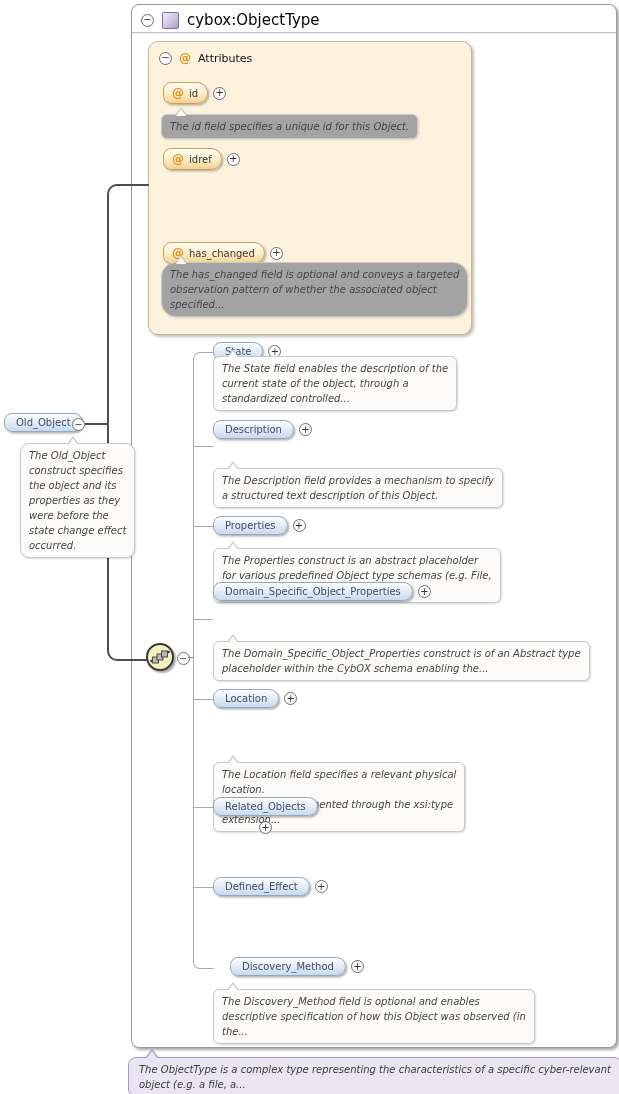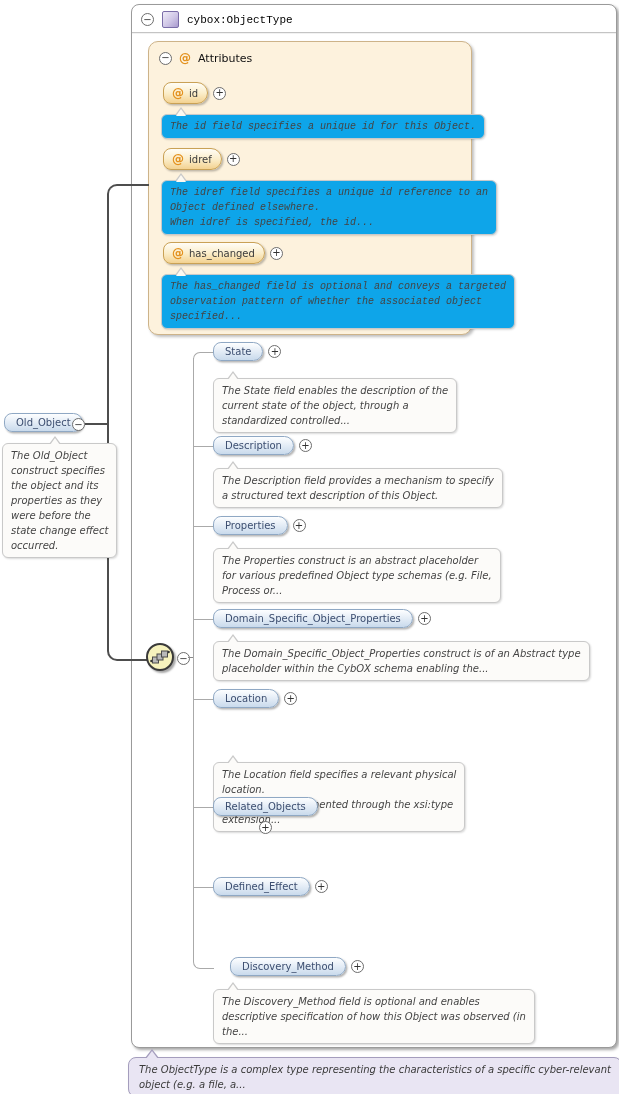--- a/index.html
+++ b/index.html
@@ -4,21 +4,21 @@
 <style>
   html,body{margin:0;padding:0;background:#fff;}
   .canvas{position:relative;width:619px;height:1094px;background:#fff;
           font-family:"DejaVu Sans","Liberation Sans",sans-serif;font-size:10px;color:#222;overflow:hidden;}
 
   
   .main-box{position:absolute;left:131px;top:4px;width:484px;height:1042px;background:#fff;
             border:1px solid #9a9a9a;border-radius:8px;box-shadow:2px 2px 3px rgba(0,0,0,.35);}
   .main-header{position:absolute;left:9px;top:6px;display:flex;align-items:center;gap:8px;}
   .header-sep{position:absolute;left:0;right:0;top:27px;border-top:1px solid #c4c4c4;border-bottom:1px solid #f2f2f2;}
-  .main-title{font-size:11px;color:#000;font-family:Liberation Mono, monospace;}
+  .main-title{font-size:15px;color:#000;}
 
   
   .circle-btn{display:inline-flex;width:13px;height:13px;border:1px solid #6d6d6d;border-radius:50%;
               background:#fff;align-items:center;justify-content:center;font-size:10px;line-height:1;
               color:#333;flex:0 0 auto;box-sizing:border-box;}
 
   
   .ctype-sq{display:inline-block;width:15px;height:15px;border:1px solid #7a6da8;border-radius:2px;
             background:linear-gradient(135deg,#efecf8 0%,#cfc6e6 55%,#a99bce 100%);}
 
@@ -44,21 +44,21 @@
            box-shadow:1.5px 1.5px 2px rgba(0,0,0,.3);font-size:10px;color:#3c4e70;}
 
   
   .ann{position:absolute;display:inline-block;background:#fcfbf9;border:1px solid #c9c9c9;border-radius:6px;
        padding:4px 8px;font-style:italic;color:#444;white-space:pre;line-height:15px;
        box-shadow:1px 1px 2px rgba(0,0,0,.15);}
   .ann:before{content:"";position:absolute;top:-8px;left:13px;border-left:6px solid transparent;
               border-right:6px solid transparent;border-bottom:8px solid #c9c9c9;}
   .ann:after{content:"";position:absolute;top:-6px;left:14px;border-left:5px solid transparent;
              border-right:5px solid transparent;border-bottom:7px solid #fcfbf9;}
-  .ann.cream{background:#0ea5e9;font-family:Liberation Mono, monospace;}
+  .ann.cream{background:#a3a3a3;}
   .ann.cream:after{border-bottom-color:#fdf9f1;}
   .ann.old:before{left:46px;} .ann.old:after{left:47px;}
   .footer-ann{position:absolute;left:128px;top:1057px;display:inline-block;background:#e9e5f3;
               border:1px solid #a49dbd;border-radius:8px;padding:4px 10px;font-style:italic;color:#3a3a3a;
               white-space:pre;line-height:15px;box-shadow:1px 1px 2px rgba(0,0,0,.2);}
   .footer-ann:before{content:"";position:absolute;top:-9px;left:16px;border-left:7px solid transparent;
               border-right:7px solid transparent;border-bottom:9px solid #a49dbd;}
   .footer-ann:after{content:"";position:absolute;top:-7px;left:17px;border-left:6px solid transparent;
               border-right:6px solid transparent;border-bottom:8px solid #e9e5f3;}
 
@@ -113,49 +113,46 @@
       </div>
       <div class="ann cream" style="left:12px;top:72px;">The id field specifies a unique id for this Object.</div>
 
       <div class="attr-node" style="left:14px;top:106px;">
         <span class="pill-attr">
           <span class="at-glyph">@</span>
           <span>idref</span>
         </span>
         <span class="circle-btn">+</span>
       </div>
-      <div class="ann cream" style="left:12px;top:138px;">The idref field specifies a unique id reference to an
-Object defined elsewhere.
-When idref is specified, the id...</div>
 
       <div class="attr-node" style="left:14px;top:200px;">
         <span class="pill-attr">
           <span class="at-glyph">@</span>
           <span>has_changed</span>
         </span>
         <span class="circle-btn">+</span>
       </div>
-      <div class="ann cream" style="left:12px;top:232px;">The has_changed field is optional and conveys a targeted
+      <div class="ann cream" style="left:12px;top:220px;border-radius:15px;">The has_changed field is optional and conveys a targeted
 observation pattern of whether the associated object
 specified...</div>
     </div>
   </div>
 
   <div class="ln thick-h-old"></div>
   <div class="ln thick-curve-top"></div>
   <div class="ln thick-v"></div>
   <div class="ln thick-curve-bot"></div>
 
   <div class="old-node">
     <span class="pill-el">
       <span>Old_Object</span>
     </span>
   </div>
   <span class="circle-btn minus-old">−</span>
-  <div class="ann old" style="left:2px;top:443px;">The Old_Object
+  <div class="ann old" style="left:20px;top:443px;border-radius:9px;">The Old_Object
 construct specifies
 the object and its
 properties as they
 were before the
 state change effect
 occurred.</div>
 
   <div class="compositor">
     <svg width="20" height="20" viewBox="0 0 20 20">
       <line x1="1" y1="14" x2="19" y2="5" stroke="#555" stroke-width="1"></line>
@@ -178,44 +175,44 @@
   <div class="ln br-stub" style="top:807px;"></div>
   <div class="ln br-stub" style="top:887px;"></div>
   <div class="ln br-comp"></div>
 
   <div class="el-node" style="left:213px;top:342px;">
     <span class="pill-el">
         <span>State</span>
       </span>
     <span class="circle-btn">+</span>
   </div>
-  <div class="ann" style="left:213px;top:378px;">The State field enables the description of the
+  <div class="ann" style="left:213px;top:356px;">The State field enables the description of the
 current state of the object, through a
 standardized controlled...</div>
 
-  <div class="el-node" style="left:213px;top:436px;">
+  <div class="el-node" style="left:213px;top:420px;">
     <span class="pill-el">
         <span>Description</span>
       </span>
     <span class="circle-btn">+</span>
   </div>
   <div class="ann" style="left:213px;top:468px;padding-left:8px;">The Description field provides a mechanism to specify
 a structured text description of this Object.</div>
 
   <div class="el-node" style="left:213px;top:516px;">
     <span class="pill-el">
         <span>Properties</span>
       </span>
     <span class="circle-btn">+</span>
   </div>
   <div class="ann" style="left:213px;top:548px;">The Properties construct is an abstract placeholder
 for various predefined Object type schemas (e.g. File,
 Process or...</div>
 
-  <div class="el-node" style="left:213px;top:609px;">
+  <div class="el-node" style="left:213px;top:582px;">
     <span class="pill-el">
         <span>Domain_Specific_Object_Properties</span>
       </span>
     <span class="circle-btn">+</span>
   </div>
   <div class="ann" style="left:213px;top:641px;">The Domain_Specific_Object_Properties construct is of an Abstract type
 placeholder within the CybOX schema enabling the...</div>
 
   <div class="el-node" style="left:213px;top:689px;">
     <span class="pill-el">

